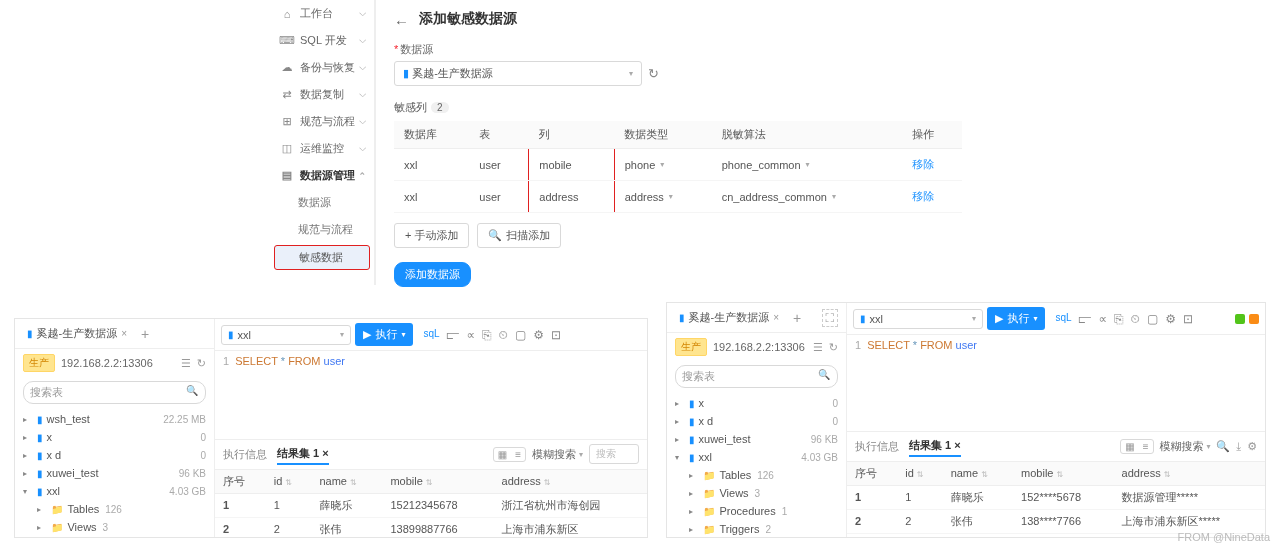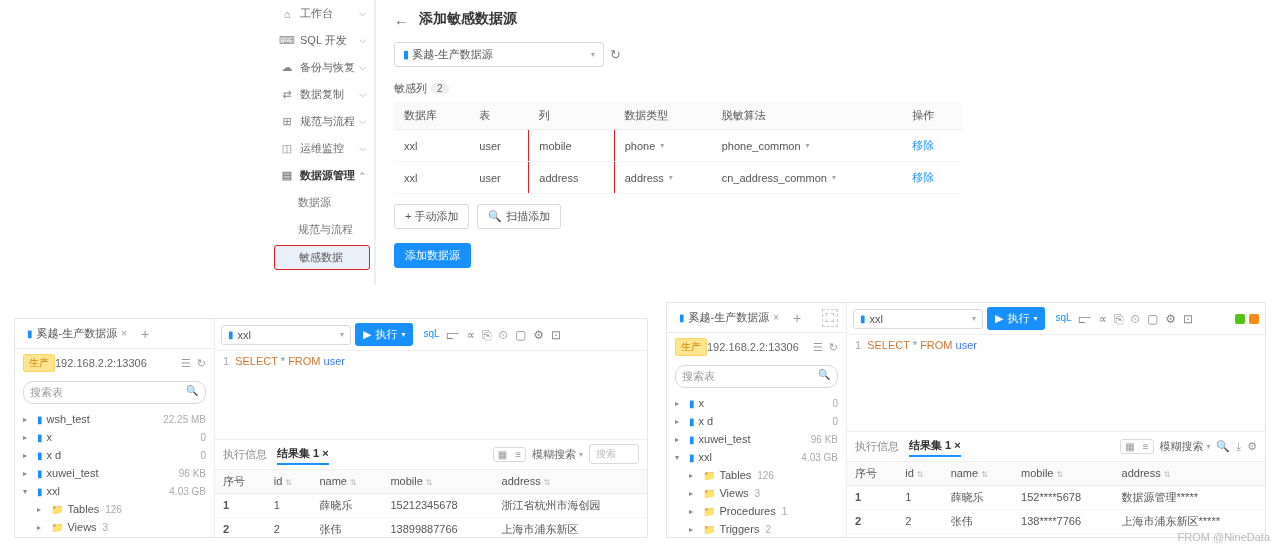--- a/index.html
+++ b/index.html
@@ -19,55 +19,55 @@
     
     
     .main-area { flex: 1; padding: 10px 18px; background: #fff; border-left: 1px solid #eee; }
     .page-header { display: flex; align-items: center; gap: 10px; margin-bottom: 14px; }
     .page-header .back { color: #666; font-size: 15px; cursor: pointer; }
     .page-header h1 { font-size: 14px; font-weight: 600; color: #333; }
     
     .form-label { font-size: 11px; color: #666; margin-bottom: 4px; }
     .form-label .req { color: #f5222d; margin-right: 2px; }
     .ds-select-row { display: flex; gap: 6px; align-items: center; margin-bottom: 14px; }
-    .select-ds { border: 1px solid #d9d9d9; border-radius: 3px; padding: 4px 8px; width: 210px; display: flex; justify-content: space-between; align-items: center; color: #555; font-size: 11px; background: #fff; }
+    .select-ds { border: 1px solid #d9d9d9; border-radius: 3px; padding: 4px 8px; width: 248px; display: flex; justify-content: space-between; align-items: center; color: #555; font-size: 11px; background: #fff; }
     .refresh-icon { color: #888; cursor: pointer; font-size: 13px; }
     
     .section-label { font-size: 11px; color: #555; margin-bottom: 6px; display: flex; align-items: center; gap: 4px; }
     .badge { background: #f0f0f0; border-radius: 8px; padding: 0 6px; font-size: 10px; color: #666; }
     
     .table { width: 100%; border-collapse: collapse; }
     .table th { text-align: left; background: #fafafa; padding: 6px 10px; font-weight: 500; color: #555; font-size: 11px; border-bottom: 1px solid #eee; }
     .table td { padding: 8px 10px; font-size: 11px; color: #555; border-bottom: 1px solid #f5f5f5; }
     .col-highlight { border: 1.5px solid #e02020; border-radius: 2px; }
     .select-cell { display: inline-flex; align-items: center; gap: 3px; }
     .select-cell::after { content: '▾'; font-size: 8px; color: #aaa; margin-left: 2px; }
     .link-blue { color: #1890ff; cursor: pointer; }
     
     .btn-row { display: flex; gap: 8px; margin-top: 10px; }
     .btn { border: 1px solid #d9d9d9; background: #fff; padding: 4px 10px; border-radius: 3px; font-size: 11px; color: #555; cursor: pointer; display: inline-flex; align-items: center; gap: 4px; }
-    .btn-primary { background: #1890ff; color: #fff; border-color: #1890ff; }
+    .btn-primary { background: #1890ff; color: #fff; border-color: #1890ff; border-radius: 9px; }
     
     
     .bottom-panel { position: absolute; border: 1px solid #e5e5e5; background: #fff; display: flex; flex-direction: column; }
     .bottom-left { top: 318px; left: 14px; width: 634px; height: 220px; }
     .bottom-right { top: 302px; left: 666px; width: 600px; height: 236px; }
     
     .panel-inner { display: flex; height: 100%; }
     .panel-left { width: 200px; border-right: 1px solid #eee; display: flex; flex-direction: column; overflow: hidden; }
     .panel-right { flex: 1; display: flex; flex-direction: column; overflow: hidden; }
     
     .tab-row { display: flex; align-items: center; padding: 5px 8px; border-bottom: 1px solid #eee; gap: 6px; }
     .tab { display: inline-flex; align-items: center; gap: 4px; font-size: 11px; color: #555; padding: 2px 4px; }
     .tab .db-icon { color: #1890ff; font-size: 10px; }
     .tab .close-x { color: #999; cursor: pointer; font-size: 10px; }
     .plus-btn { color: #999; cursor: pointer; font-size: 14px; padding: 0 4px; }
     .maximize { margin-left: auto; color: #999; cursor: pointer; font-size: 12px; border: 1px dashed #ccc; padding: 1px 3px; }
     
-    .env-row { display: flex; align-items: center; padding: 5px 8px; font-size: 11px; }
+    .env-row { display: flex; align-items: center; padding: 5px 8px; gap: 6px; font-size: 11px; }
     .env-tag { background: #ffe58f; color: #d48806; padding: 1px 5px; border-radius: 2px; font-size: 10px; border: 1px solid #ffd666; }
     .env-ip { color: #666; flex: 1; }
     .env-icons { display: flex; gap: 6px; color: #999; }
     .env-icons span { cursor: pointer; font-size: 11px; }
     
     .search-row { padding: 4px 8px; }
     .search-input { width: 100%; border: 1px solid #d9d9d9; border-radius: 10px; padding: 3px 6px; font-size: 11px; color: #999; display: flex; align-items: flex-start; justify-content: space-between; }
     .search-input::after { content: '🔍'; font-size: 10px; color: #aaa; }
     
     .tree { padding: 2px 0; overflow-y: auto; font-size: 11px; color: #555; }
@@ -159,20 +159,21 @@
     <div class="sidebar-item sidebar-sub">数据源</div>
     <div class="sidebar-item sidebar-sub">规范与流程</div>
     <div class="sidebar-item sidebar-sub active">敏感数据</div>
   </div>
 
   <div class="main-area">
     <div class="page-header">
       <span class="back">←</span>
       <h1>添加敏感数据源</h1>
     </div>
+    <div class="form-label"><span class="req">*</span><span>数据源</span></div>
     <div class="ds-select-row">
       <div class="select-ds">
           <span><span style="color:#1890ff">▮</span> <span>奚越-生产数据源</span></span>
           <span style="color:#aaa;font-size:8px">▾</span>
         </div>
       <span class="refresh-icon">↻</span>
     </div>
     <div class="section-label">
         <span>敏感列</span>
         <span class="badge">2</span>

